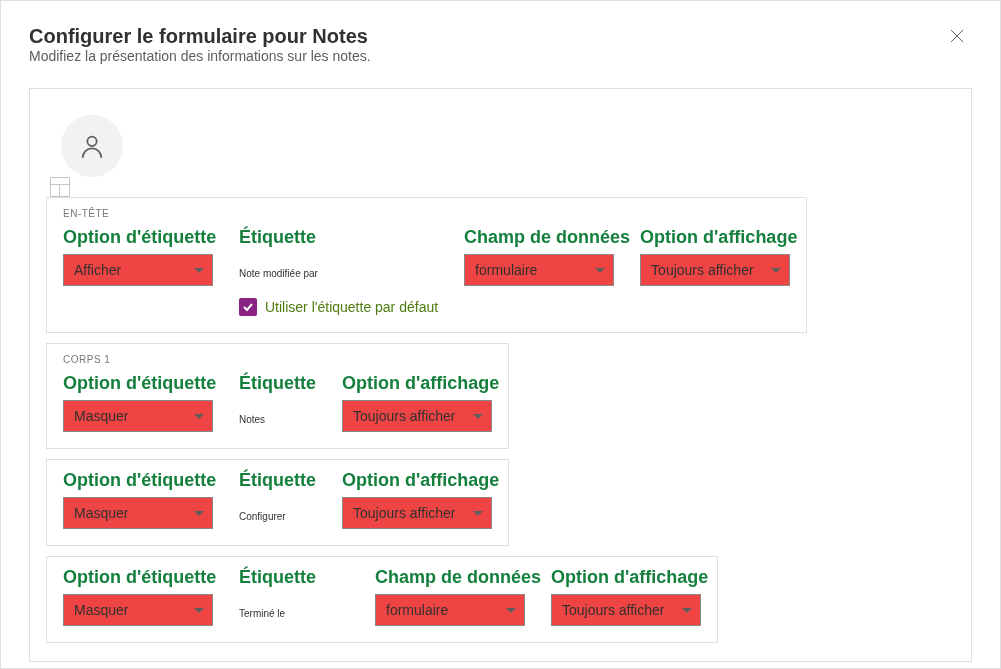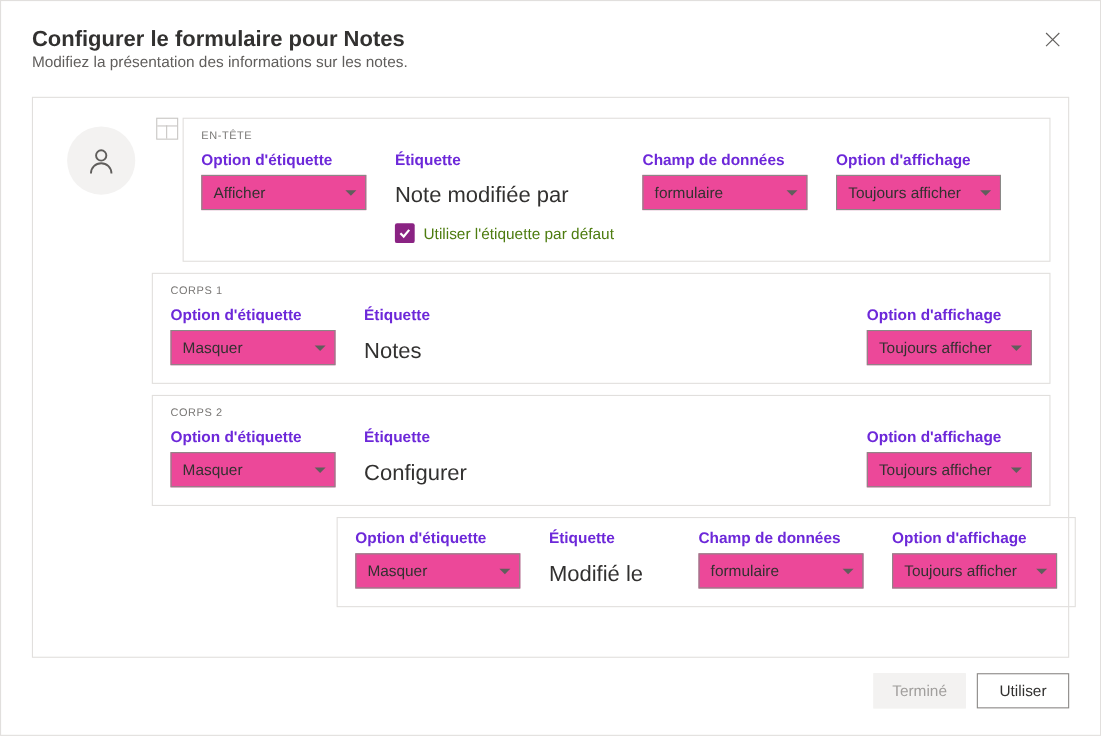--- a/index.html
+++ b/index.html
@@ -46,20 +46,21 @@
     border: 1px solid #e1dfdd;
     flex: 1 1 auto;
     padding: 18px 16px;
     display: flex;
     flex-direction: column;
     gap: 10px;
   }
   .row {
     display: flex;
     align-items: flex-start;
+    flex-direction: column;
   }
   .avatar-col {
     width: 92px;
     display: flex;
     flex-direction: column;
     align-items: center;
     padding-top: 8px;
   }
   .avatar-circle {
     width: 62px;
@@ -109,37 +110,37 @@
     display: flex;
     gap: 26px;
     align-items: flex-start;
   }
   .fields-grid.four > .fcol { flex: 0 0 auto; }
   .fcol { display:flex; flex-direction:column; gap:6px; min-width:0; }
   .fcol.fixed-sm { width:150px; }
   .fcol.fixed-md { width:150px; }
   .fcol.label-col { flex:1 1 auto; }
   .field-label {
-    font-size: 14px;
+    font-size: 18px;
     font-weight: 600;
-    color: #6d28d9;
+    color: #15803d;
     white-space: nowrap;
   }
   .static-text {
-    font-size: 20px;
+    font-size: 10px;
     color: #323130;
     padding-top: 6px;
     height:32px;
     display:flex;
     align-items:center;
   }
   .dropdown {
     height: 32px;
     border: 1px solid #8a8886;
-    background: #ec4899;
+    background: #ef4444;
     display: flex;
     align-items: center;
     justify-content: space-between;
     padding: 0 8px 0 10px;
     font-size: 14px;
     color: #323130;
     cursor: pointer;
     width: 150px;
   }
   .dropdown .chev {
@@ -273,21 +274,20 @@
               <span class="chev"></span>
             </div>
           </div>
         </div>
       </div>
     </div>
 
     <div class="row">
       <div class="spacer-col" style="width:92px;"></div>
       <div class="card">
-        <div class="section-label">CORPS 2</div>
         <div class="fields-grid">
           <div class="fcol fixed-sm">
             <div class="field-label">Option d'étiquette</div>
             <div class="dropdown">
               <span>Masquer</span>
               <span class="chev"></span>
             </div>
           </div>
           <div class="fcol label-col">
             <div class="field-label">Étiquette</div>
@@ -310,21 +310,21 @@
         <div class="fields-grid four">
           <div class="fcol fixed-sm">
             <div class="field-label">Option d'étiquette</div>
             <div class="dropdown">
               <span>Masquer</span>
               <span class="chev"></span>
             </div>
           </div>
           <div class="fcol label-col" style="flex:0 0 110px;">
             <div class="field-label">Étiquette</div>
-            <div class="static-text">Modifié le</div>
+            <div class="static-text">Terminé le</div>
           </div>
           <div class="fcol fixed-md">
             <div class="field-label">Champ de données</div>
             <div class="dropdown">
               <span>formulaire</span>
               <span class="chev"></span>
             </div>
           </div>
           <div class="fcol fixed-md">
             <div class="field-label">Option d'affichage</div>

